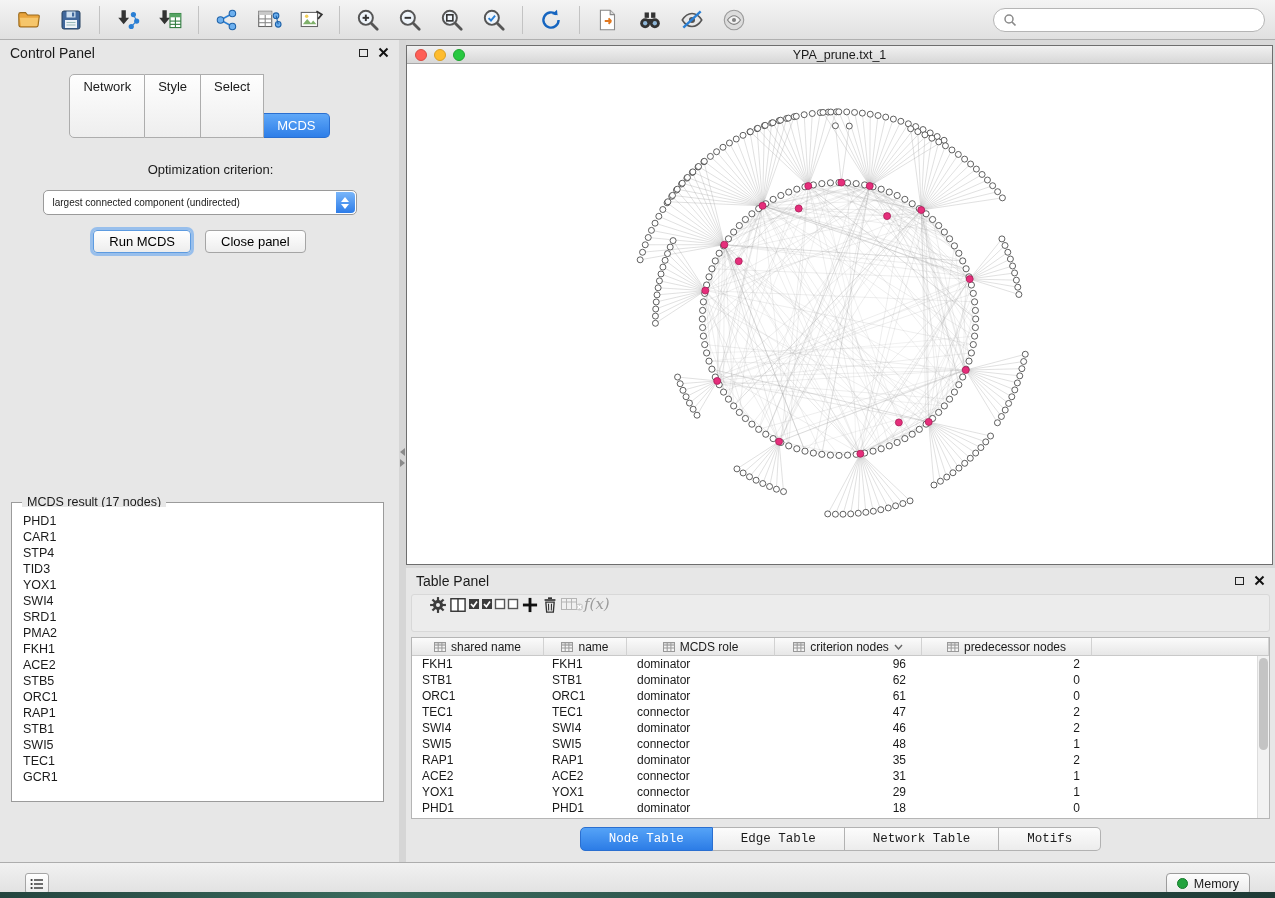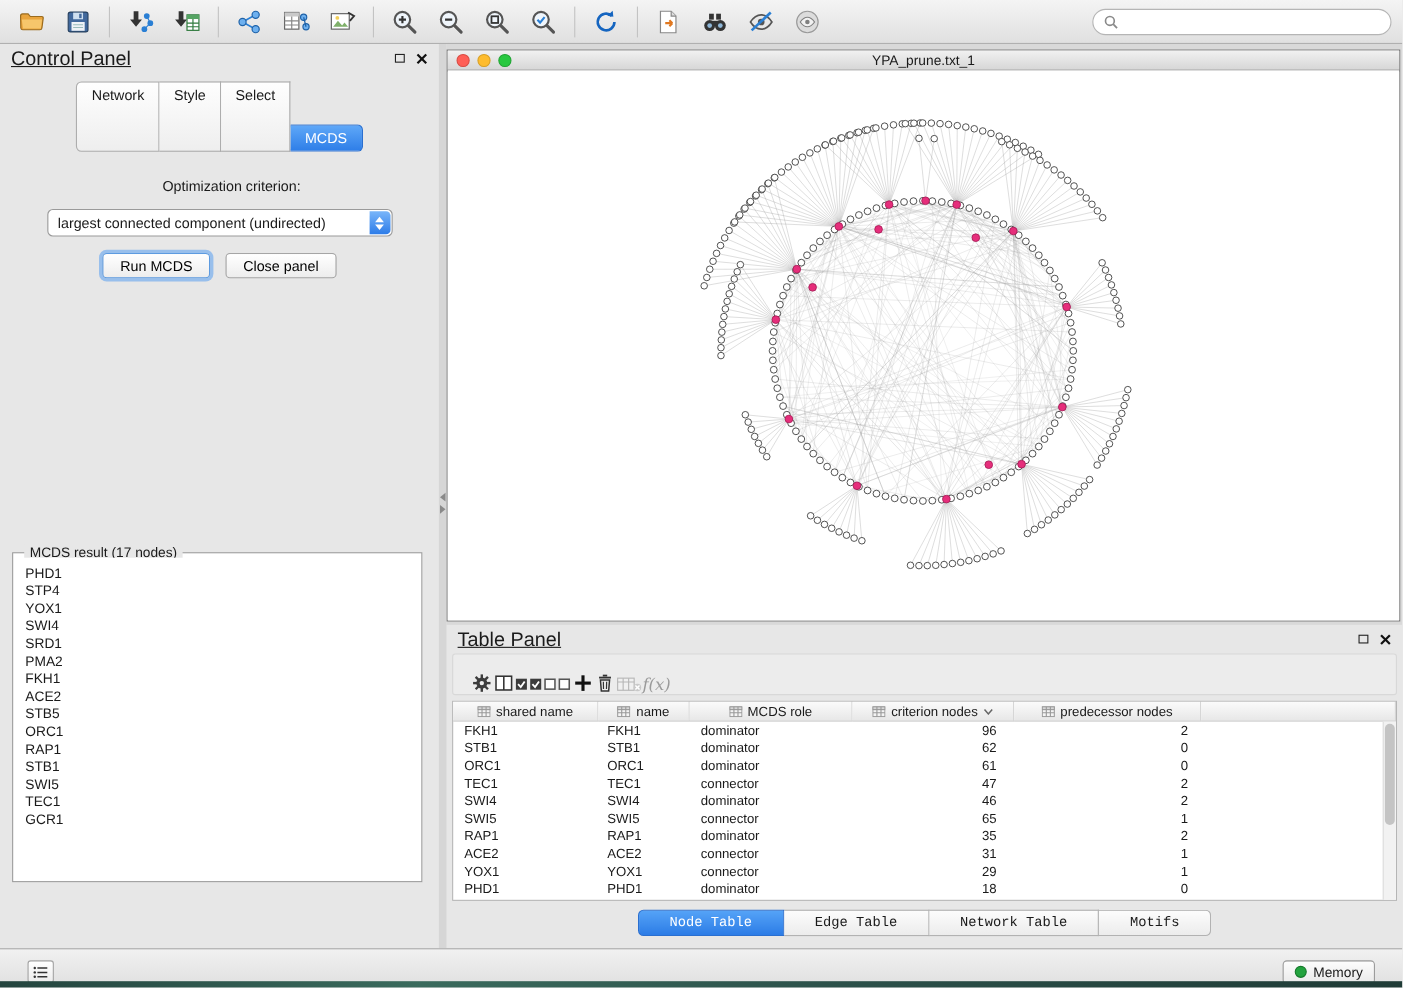--- a/index.html
+++ b/index.html
@@ -15,32 +15,32 @@
   .tsep { width:1px; height:28px; background:#c3c3c3; margin:0 5px; }
   .searchbox { margin-left:auto; width:272px; height:24px; background:#fff; border:1px solid #b5b5b5;
                border-radius:12px; display:flex; align-items:center; padding:0 9px; gap:6px; }
   .searchbox input { border:none; outline:none; flex:1; font-size:12px; font-family:"Liberation Sans",sans-serif; background:transparent; }
 
   
   .main { position:absolute; top:40px; left:0; right:0; height:822px; }
 
   
   .control-panel { position:absolute; left:0; top:0; width:399px; height:822px; background:#e7e7e7; }
-  .panel-header { height:26px; display:flex; align-items:center; padding:0 10px; font-size:18px;text-decoration:underline; }
+  .panel-header { height:26px; display:flex; align-items:center; padding:0 10px; font-size:14px; }
   .panel-header .hicons { margin-left:auto; display:flex; gap:10px; align-items:center; }
   .float-glyph { width:9px; height:8px; border:1.5px solid #222; display:inline-block; }
   .tabs { display:flex; justify-content:center; margin-top:8px; }
   .tab { padding:4px 13px; font-size:13px; background:linear-gradient(#fefefe,#eeeeee);
          border:1px solid #adadad; border-left:none; cursor:default; }
   .tab:first-child { border-left:1px solid #adadad; border-radius:5px 0 0 5px; }
   .tab:last-child  { border-radius:0 5px 5px 0;margin-top:39px; }
   .tab.active { background:linear-gradient(#5fa8f8,#2e7ee8); color:#fff; border-color:#2a6fd0; }
   .opt-label { text-align:center; margin-top:24px; font-size:13px;margin-left:22px; }
   .dropdown { position:relative; width:314px; height:25px; margin:13px auto 0; background:#fff;
-              border:1px solid #9a9a9a; border-radius:5px; font-size:13px; line-height:23px;
+              border:1px solid #9a9a9a; border-radius:5px; font-size:10px; line-height:23px;
               padding:0 28px 0 9px; white-space:nowrap; }
   .dd-stepper { position:absolute; top:1px; right:1px; bottom:1px; width:19px; border-radius:0 4px 4px 0;
                 background:linear-gradient(#79b6fa,#2d7ce8); display:flex; flex-direction:column;
                 align-items:center; justify-content:center; gap:2px; }
   .dd-up { width:0;height:0;border-left:4px solid transparent;border-right:4px solid transparent;border-bottom:5px solid #fff; }
   .dd-dn { width:0;height:0;border-left:4px solid transparent;border-right:4px solid transparent;border-top:5px solid #fff; }
   .btn-row { display:flex; justify-content:center; gap:14px; margin-top:15px; }
   .btn { height:23px; padding:0 15px; font-size:13px; font-family:"Liberation Sans",sans-serif;
          background:linear-gradient(#ffffff,#ededed); border:1px solid #a5a5a5; border-radius:4px; }
   .btn.focusring { box-shadow:0 0 0 3px rgba(100,165,240,.6); border-color:#5d9be0; }
@@ -63,21 +63,21 @@
                   border-bottom:1px solid #a8a8a8; display:flex; align-items:center; justify-content:center;
                   font-size:12.5px; }
   .traffic { position:absolute; left:8px; top:3px; display:flex; gap:7px; }
   .tl { width:12px; height:12px; border-radius:50%; }
   .net-canvas { position:absolute; left:0; right:0; top:19px; bottom:0; background:#fff; }
   .net-canvas svg { position:absolute; inset:0; width:100%; height:100%; }
 
   
   .table-panel { position:absolute; left:0; right:0; top:528px; height:294px; background:#e7e7e7; }
   .ttoolbar { height:38px; margin:0 5px; background:#ececec; border:1px solid #d8d8d8; border-radius:3px;
-              display:flex; align-items:flex-end; padding:0 16px; }
+              display:flex; align-items:flex-start; padding:0 16px; }
   .fx { font-family:"DejaVu Serif", serif; font-style:italic; font-size:15px; color:#9a9a9a; }
   .tablewrap { position:relative; margin:5px 5px 0 5px; height:182px; background:#fff; border:1px solid #b5b5b5; }
   .thead, .trow { display:grid; grid-template-columns:132px 83px 148px 147px 170px 1fr; }
   .thead { height:18px;text-align:center; }
   .th { background:linear-gradient(#fbfbfb,#e7e7e7); border-right:1px solid #d2d2d2; border-bottom:1px solid #c9c9c9;
         font-size:12px; display:flex; align-items:center; justify-content:center; gap:5px; overflow:hidden; }
   .trow { height:16px; }
   .td { font-size:12px; display:flex; align-items:center; overflow:hidden; white-space:nowrap; }
   .td.c0 { padding-left:10px; } .td.c1 { padding-left:8px; } .td.c2 { padding-left:10px; }
   .td.c3 { justify-content:flex-end; padding-right:16px; } .td.c4 { justify-content:flex-end; padding-right:12px; }
@@ -318,21 +318,23 @@
           </span>
       </div>
       <div class="btn-row">
         <button class="btn focusring">Run MCDS</button>
         <button class="btn">Close panel</button>
       </div>
       <div class="groupbox">
         <span class="groupbox-label">MCDS result (17 nodes)</span>
         <div class="result-list">
             <div>PHD1</div>
+            <div>CAR1</div>
             <div>STP4</div>
+            <div>TID3</div>
             <div>YOX1</div>
             <div>SWI4</div>
             <div>SRD1</div>
             <div>PMA2</div>
             <div>FKH1</div>
             <div>ACE2</div>
             <div>STB5</div>
             <div>ORC1</div>
             <div>RAP1</div>
             <div>STB1</div>
@@ -1211,21 +1213,21 @@
                 <div class="td c1">SWI4</div>
                 <div class="td c2">dominator</div>
                 <div class="td c3">46</div>
                 <div class="td c4">2</div>
                 <div class="td"></div>
               </div>
               <div class="trow">
                 <div class="td c0">SWI5</div>
                 <div class="td c1">SWI5</div>
                 <div class="td c2">connector</div>
-                <div class="td c3">65</div>
+                <div class="td c3">48</div>
                 <div class="td c4">1</div>
                 <div class="td"></div>
               </div>
               <div class="trow">
                 <div class="td c0">RAP1</div>
                 <div class="td c1">RAP1</div>
                 <div class="td c2">dominator</div>
                 <div class="td c3">35</div>
                 <div class="td c4">2</div>
                 <div class="td"></div>

